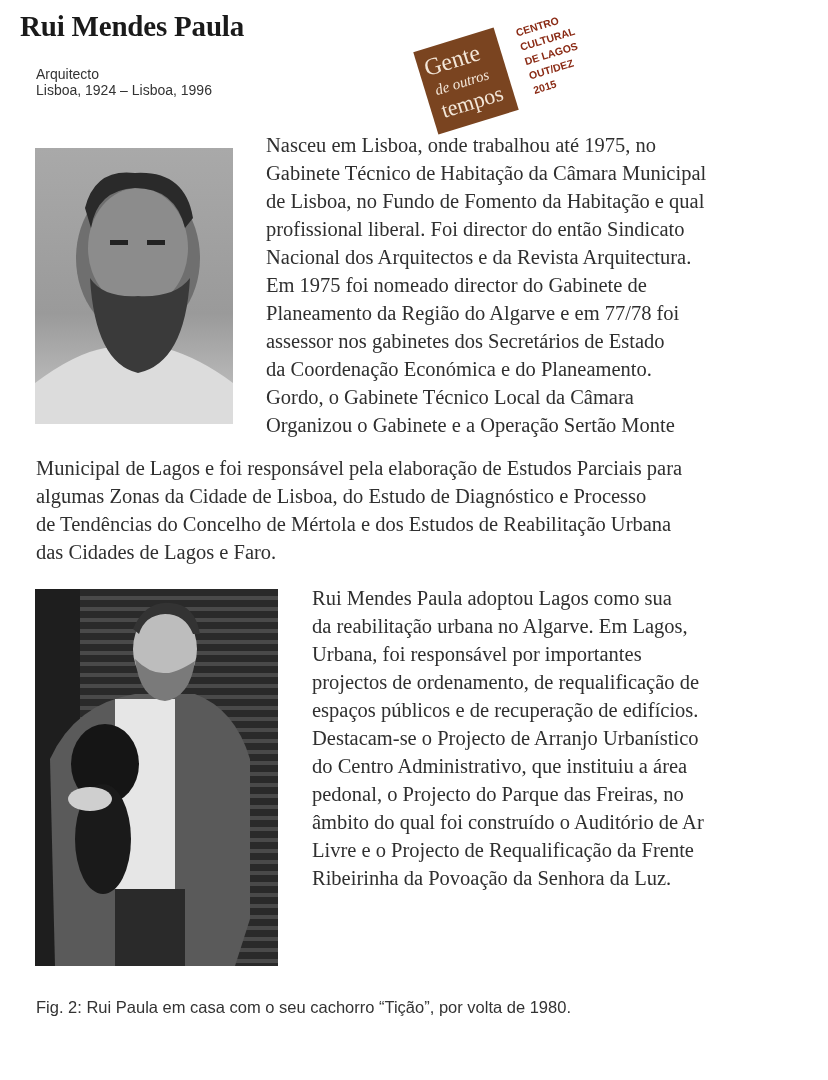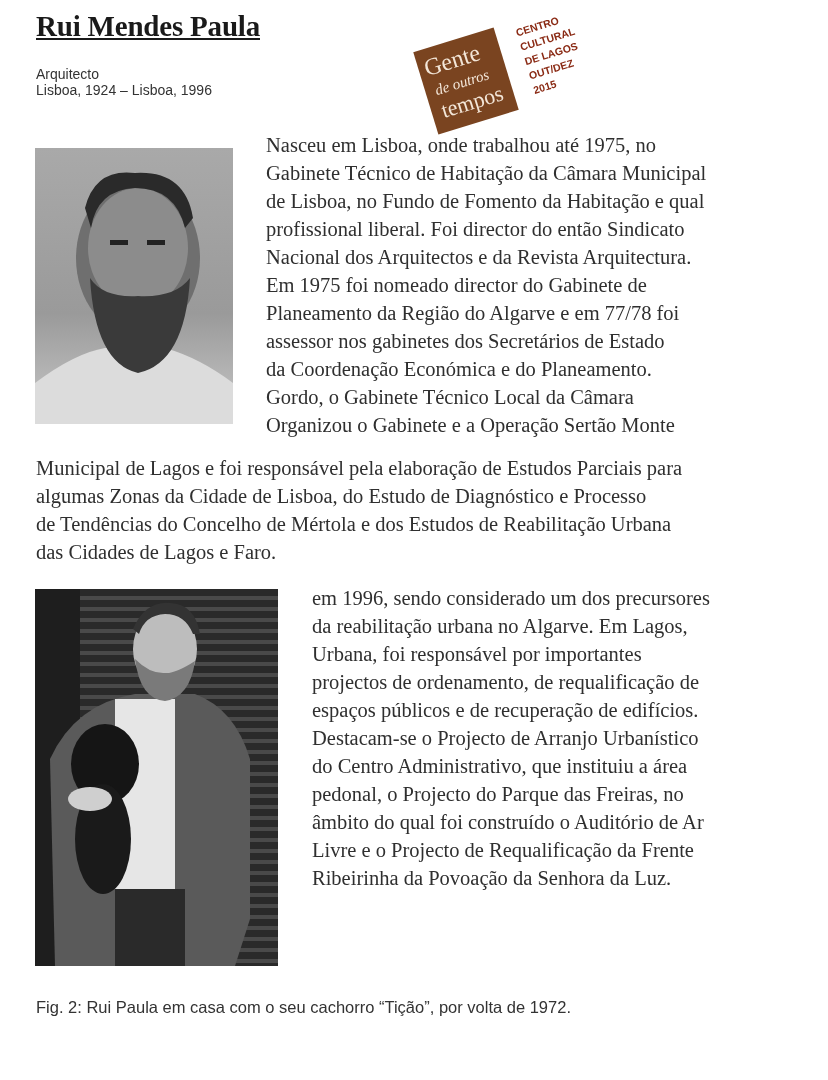--- a/index.html
+++ b/index.html
@@ -1,23 +1,23 @@
 <!DOCTYPE html>
 <html><head>
   <meta charset="utf-8">
   <style>
     html, body { margin: 0; padding: 0; background: #ffffff; }
     body {
       width: 828px; height: 1080px; position: relative; overflow: hidden;
       color: #2b2b2b;
     }
     .title {
-      position: absolute; left: 36px; top: 10px;
+      position: absolute; left: 20px; top: 10px;
       font-family: "Liberation Serif", serif; font-weight: bold;
-      font-size: 29px; color: #1a1a1a; letter-spacing: -0.2px; text-decoration: underline;
+      font-size: 29px; color: #1a1a1a; letter-spacing: -0.2px;
     }
     .subtitle {
       position: absolute; left: 36px;
       font-family: "Liberation Sans", sans-serif; font-size: 14px; color: #333;
     }
     .sub1 { top: 66px; }
     .sub2 { top: 82px; }
 
     .logo {
       position: absolute; left: 418px; top: 26px; width: 200px; height: 110px;
@@ -139,26 +139,26 @@
     <path d="M100 70 Q105 110 130 112 Q155 108 160 72 Q140 85 130 84 Q115 85 100 70 Z" fill="#7a7a7a"></path>
     <path d="M98 40 Q110 12 135 14 Q160 15 165 45 L158 45 Q150 25 130 25 Q110 26 104 45 Z" fill="#333"></path>
     <ellipse cx="70" cy="175" rx="34" ry="40" fill="#151515"></ellipse>
     <ellipse cx="68" cy="250" rx="28" ry="55" fill="#1a1a1a"></ellipse>
     <ellipse cx="55" cy="210" rx="22" ry="12" fill="#cfcfcf"></ellipse>
     <rect x="80" y="300" width="70" height="77" fill="#2a2a2a"></rect>
   </svg>
 </div>
 
 <div class="serif-text para2">
-  <div>em 1996, sendo considerado um dos precursores</div>
+  <div>Rui Mendes Paula adoptou Lagos como sua</div>
   <div>da reabilitação urbana no Algarve. Em Lagos,</div>
   <div>Urbana, foi responsável por importantes</div>
   <div>projectos de ordenamento, de requalificação de</div>
   <div>espaços públicos e de recuperação de edifícios.</div>
   <div>Destacam-se o Projecto de Arranjo Urbanístico</div>
   <div>do Centro Administrativo, que instituiu a área</div>
   <div>pedonal, o Projecto do Parque das Freiras, no</div>
   <div>âmbito do  qual foi construído o Auditório de Ar</div>
   <div>Livre e o Projecto de Requalificação da Frente</div>
   <div>Ribeirinha da Povoação da Senhora da Luz.</div>
 </div>
 
-<div class="caption">Fig. 2: Rui Paula em casa com o seu cachorro “Tição”, por volta de 1972.</div>
+<div class="caption">Fig. 2: Rui Paula em casa com o seu cachorro “Tição”, por volta de 1980.</div>
 
 </body></html>

